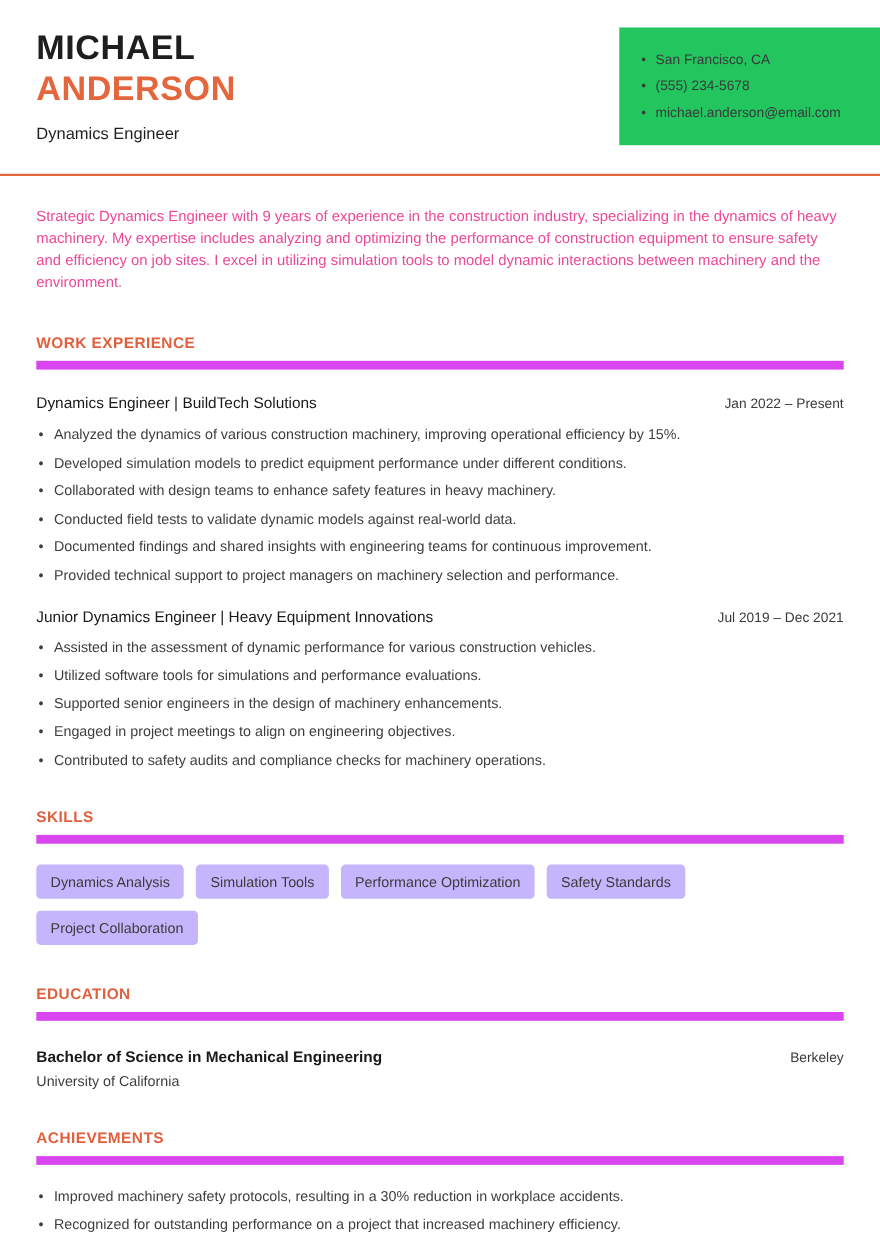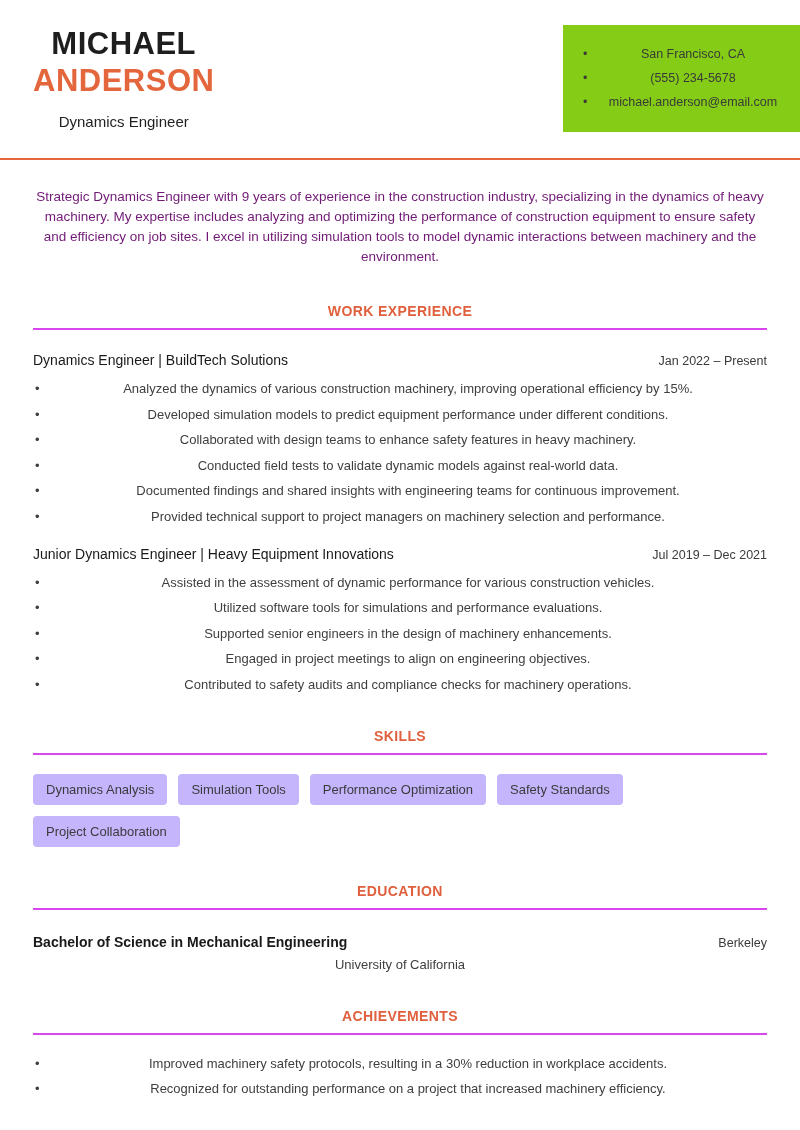--- a/index.html
+++ b/index.html
@@ -3,21 +3,21 @@
 <meta charset="utf-8">
 <style>
   * { box-sizing: border-box; margin: 0; padding: 0; }
   html, body { width: 800px; background: #ffffff; }
   body {
     height: 1130px;
     font-family: "Liberation Sans", sans-serif;
     color: #3d3d3d;
     overflow: hidden;
   }
-  .page { width: 800px; height: 1130px; background: #fff; text-align: center; }
+  .page { width: 800px; height: 1130px; background: #fff; }
 
   
   .header-row {
     display: flex;
     justify-content: space-between;
     align-items: flex-start;
     padding: 25px 0 0 33px;
   }
   .name-block h1 {
     font-size: 31px;
@@ -27,21 +27,21 @@
     color: #1e1e1e;
   }
   .name-block h1 .last { color: #e4663c; display: block; }
   .role-subtitle {
     margin-top: 14px;
     font-size: 15px;
     font-weight: normal;
     color: #1f1f1f;
   }
   .contact-card {
-    background: #84cc16;
+    background: #22c55e;
     width: 237px;
     padding: 13px 10px 13px 20px;
   }
   .contact-card ul { list-style: none; }
   .contact-card li {
     position: relative;
     padding-left: 13px;
     font-size: 12.5px;
     color: #3a3a3a;
     margin: 9px 0;
@@ -61,31 +61,31 @@
     margin-top: 26px;
   }
 
   
   .content { padding: 0 33px; }
 
   .summary {
     margin-top: 27px;
     font-size: 13.5px;
     line-height: 20px;
-    color: #701a75;
+    color: #ec4899;
   }
 
   .section-title {
     margin-top: 36px;
     font-size: 14px;
     font-weight: bold;
     letter-spacing: 0.4px;
     color: #e0603d;
     padding-bottom: 9px;
-    border-bottom: 2px solid #d946ef;
+    border-bottom: 8px solid #d946ef;
   }
 
   .job-header {
     display: flex;
     justify-content: space-between;
     align-items: baseline;
     margin-top: 22px;
   }
   .job-title { font-size: 14px; font-weight: normal; color: #191919; }
   .job-dates { font-size: 12.5px; color: #3a3a3a; white-space: nowrap; }

